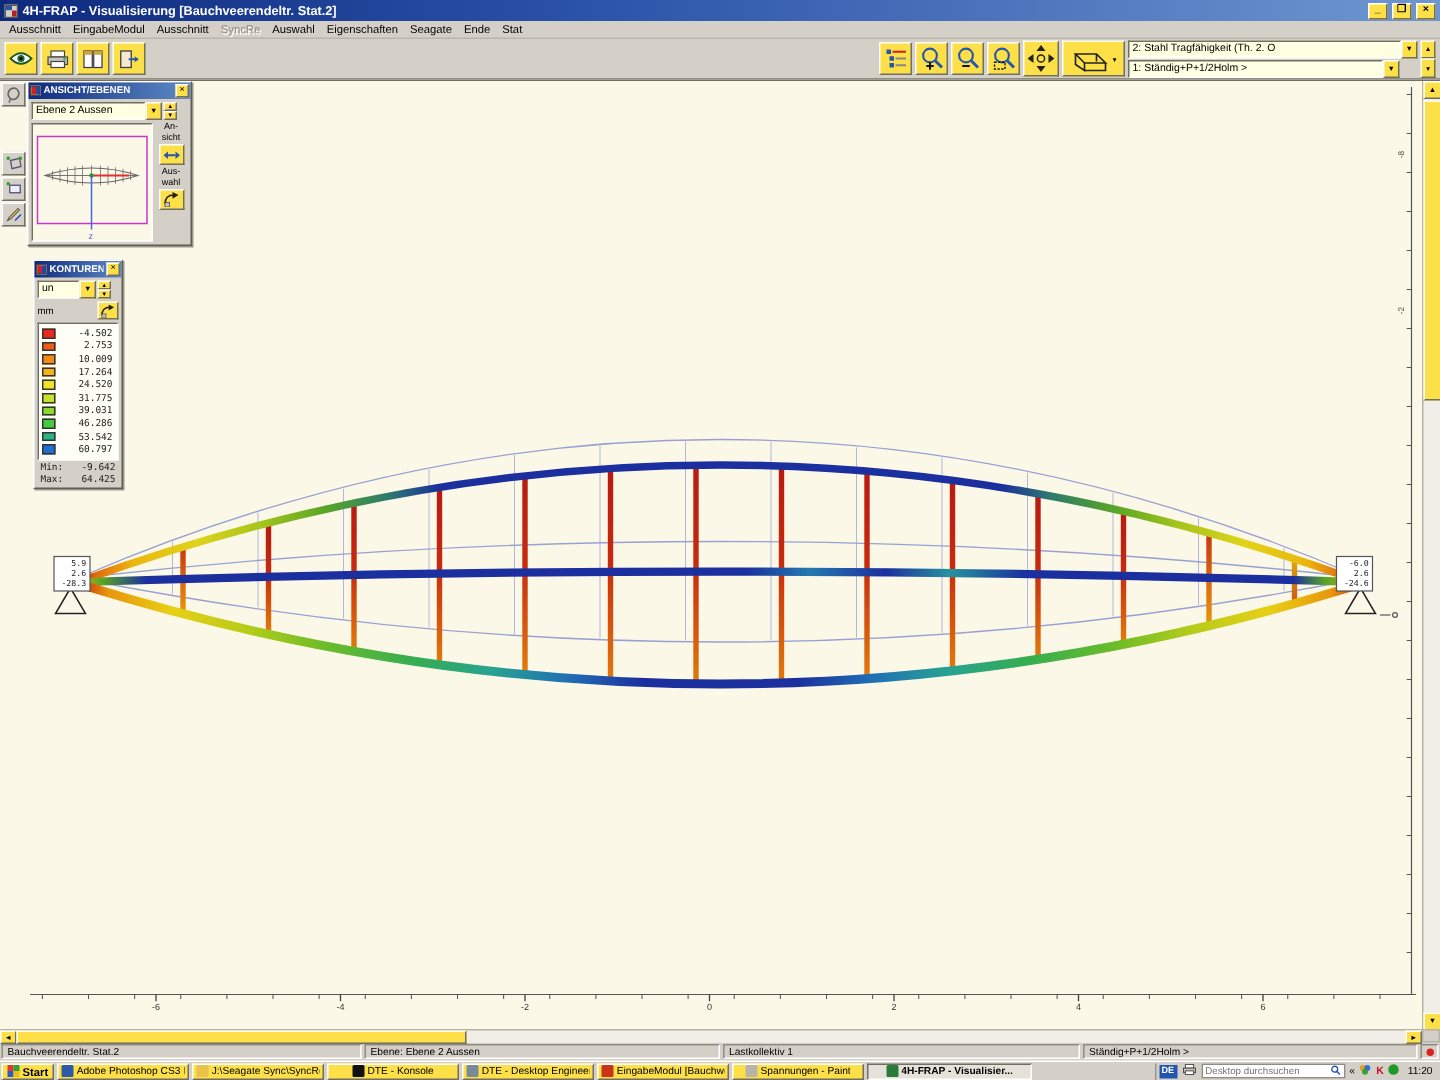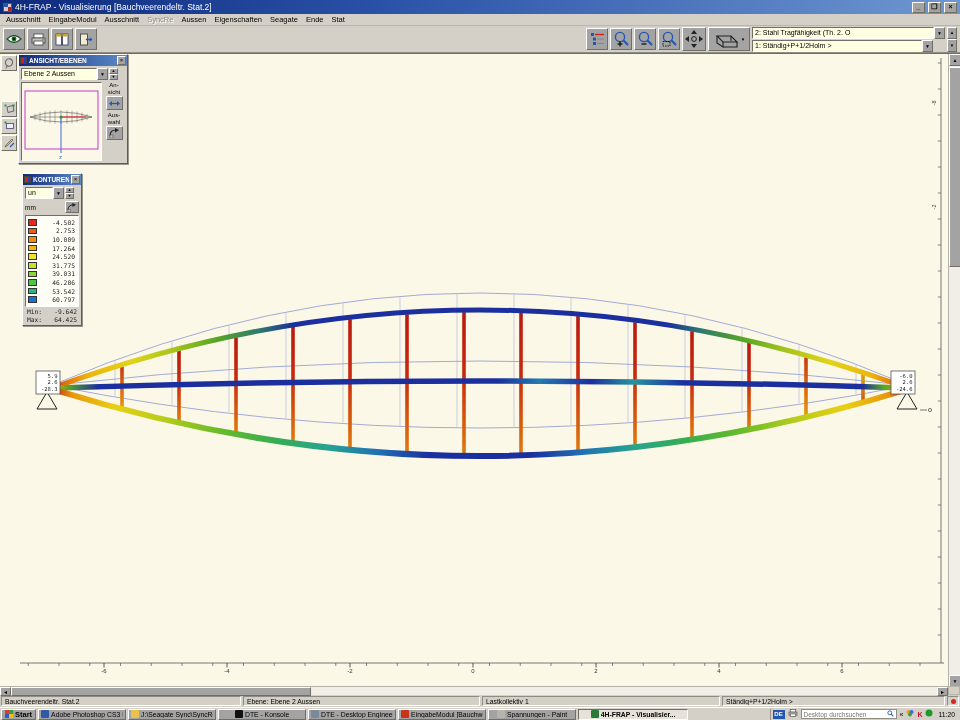--- a/index.html
+++ b/index.html
@@ -1,27 +1,27 @@
 <!DOCTYPE html>
 <html><head>
 <meta charset="utf-8">
 <style>
   *{margin:0;padding:0;box-sizing:border-box;}
   html,body{width:960px;height:720px;overflow:hidden;}
   body{font-family:"Liberation Sans",sans-serif;background:#d4d0c8;position:relative;font-size:8px;color:#000;}
 
   
-  .raised{background:#a3a3a3;border:1px solid;border-color:#ffffff #716f64 #716f64 #ffffff;}
+  .raised{background:#fde047;border:1px solid;border-color:#ffffff #716f64 #716f64 #ffffff;}
   .btn{display:flex;align-items:center;justify-content:center;cursor:default;}
 
   
   .titlebar{height:14px;background:linear-gradient(90deg,#0e2a7d,#2a52a8 40%,#6e97d1);display:flex;align-items:center;padding:0 3px;gap:3px;}
   .title-icon{width:9px;height:9px;background:#e8e4dc;border:1px solid #555;display:grid;grid-template-columns:1fr 1fr;grid-template-rows:1fr 1fr;}
   .title-icon i{display:block;}
-  .title-text{color:#fff;font-size:8.5px;font-weight:normal;flex:1;white-space:nowrap;overflow:hidden;}
+  .title-text{color:#fff;font-size:8.5px;font-weight:bold;flex:1;white-space:nowrap;overflow:hidden;}
   .win-btn{width:13px;height:11px;font-size:7px;line-height:8px;font-weight:bold;color:#000;}
 
   
   .menubar{height:12px;display:flex;align-items:center;padding:0 2px;gap:0;background:#d4d0c8;border-bottom:1px solid #b9b5ab;}
   .menu-item{font-size:7.5px;padding:1px 4px;white-space:nowrap;}
   .menu-item.disabled{color:#8e8c82;text-shadow:1px 1px 0 #fff;}
 
   
   .toolbar{height:27px;display:flex;align-items:center;padding:1px 3px;gap:2px;background:#d4d0c8;border-bottom:1px solid #908d83;}
   .tb-btn{width:22px;height:22px;}
@@ -116,21 +116,21 @@
   <span class="win-btn btn raised">_</span>
   <span class="win-btn btn raised">❐</span>
   <span class="win-btn btn raised">×</span>
 </div>
 
 <div class="menubar">
     <span class="menu-item">Ausschnitt</span>
     <span class="menu-item">EingabeModul</span>
     <span class="menu-item">Ausschnitt</span>
     <span class="menu-item disabled">SyncRe</span>
-    <span class="menu-item">Aussen</span>
+    <span class="menu-item">Auswahl</span>
     <span class="menu-item">Eigenschaften</span>
     <span class="menu-item">Seagate</span>
     <span class="menu-item">Ende</span>
     <span class="menu-item">Stat</span>
   </div>
 
 <div class="toolbar">
   <span class="tb-btn btn raised">
     <svg width="16" height="12" viewBox="0 0 16 12">
         <path d="M1,6 Q8,-1 15,6 Q8,13 1,6 Z" fill="#fff" stroke="#215a28" stroke-width="1.2"></path>

